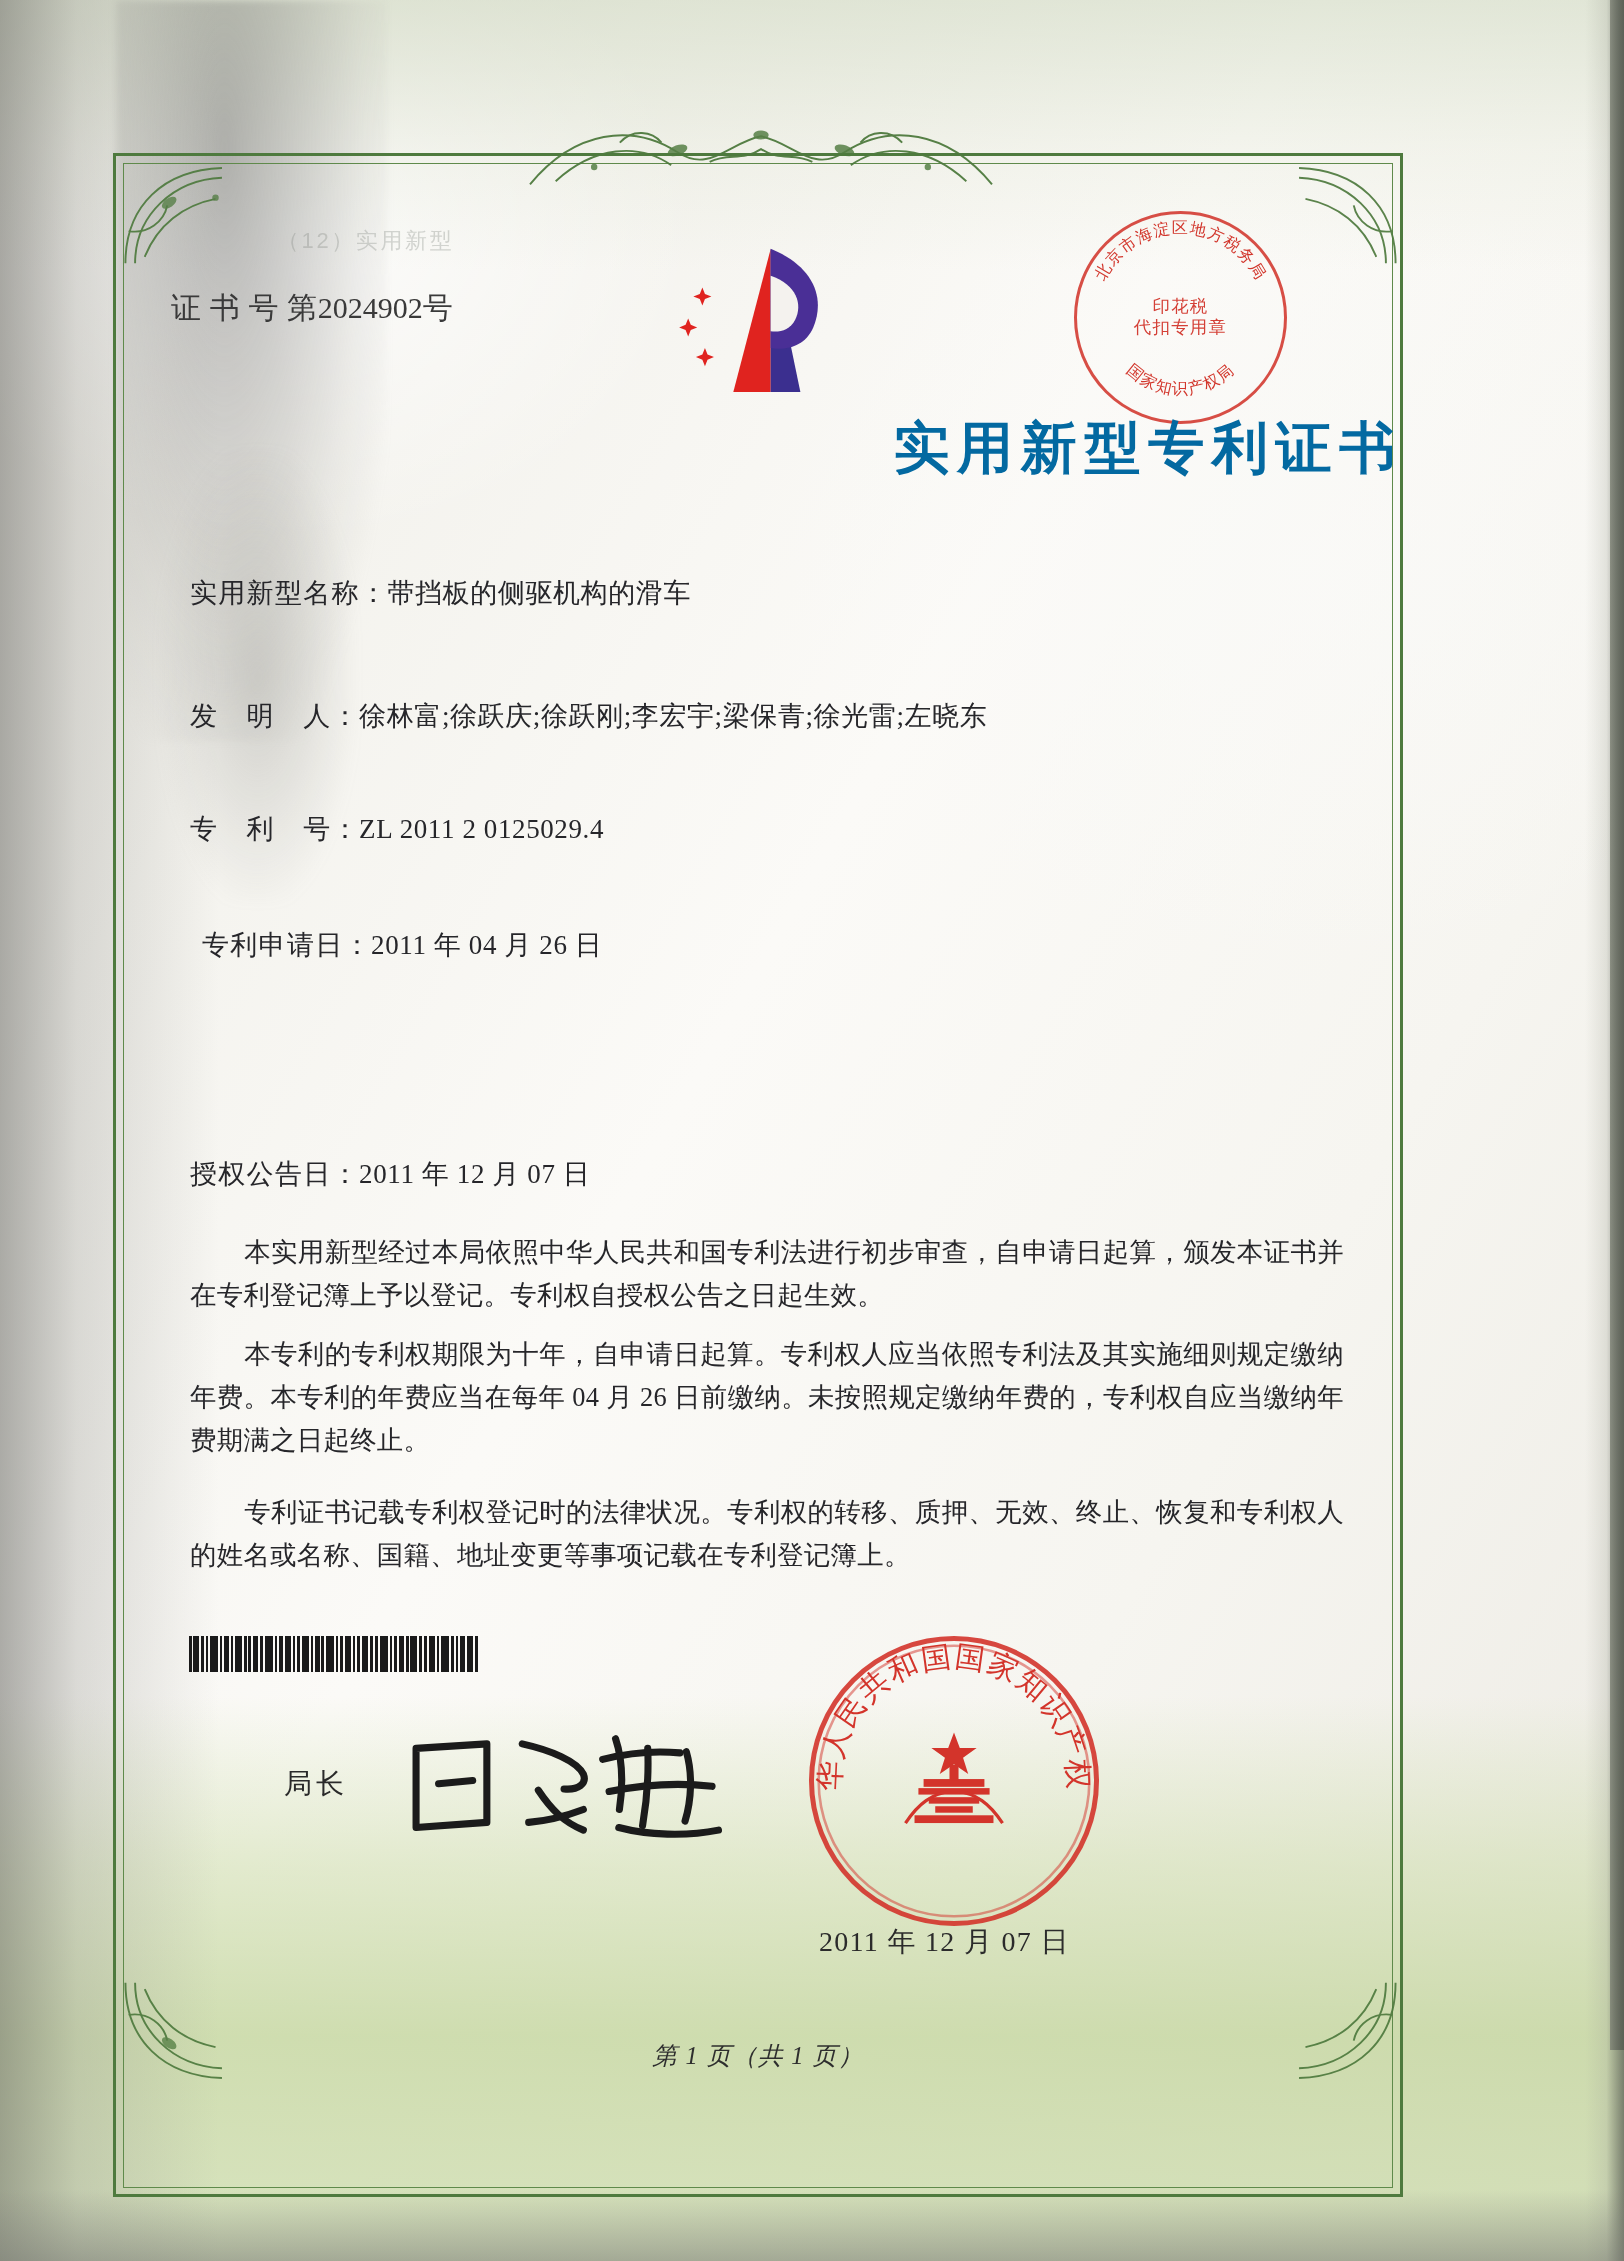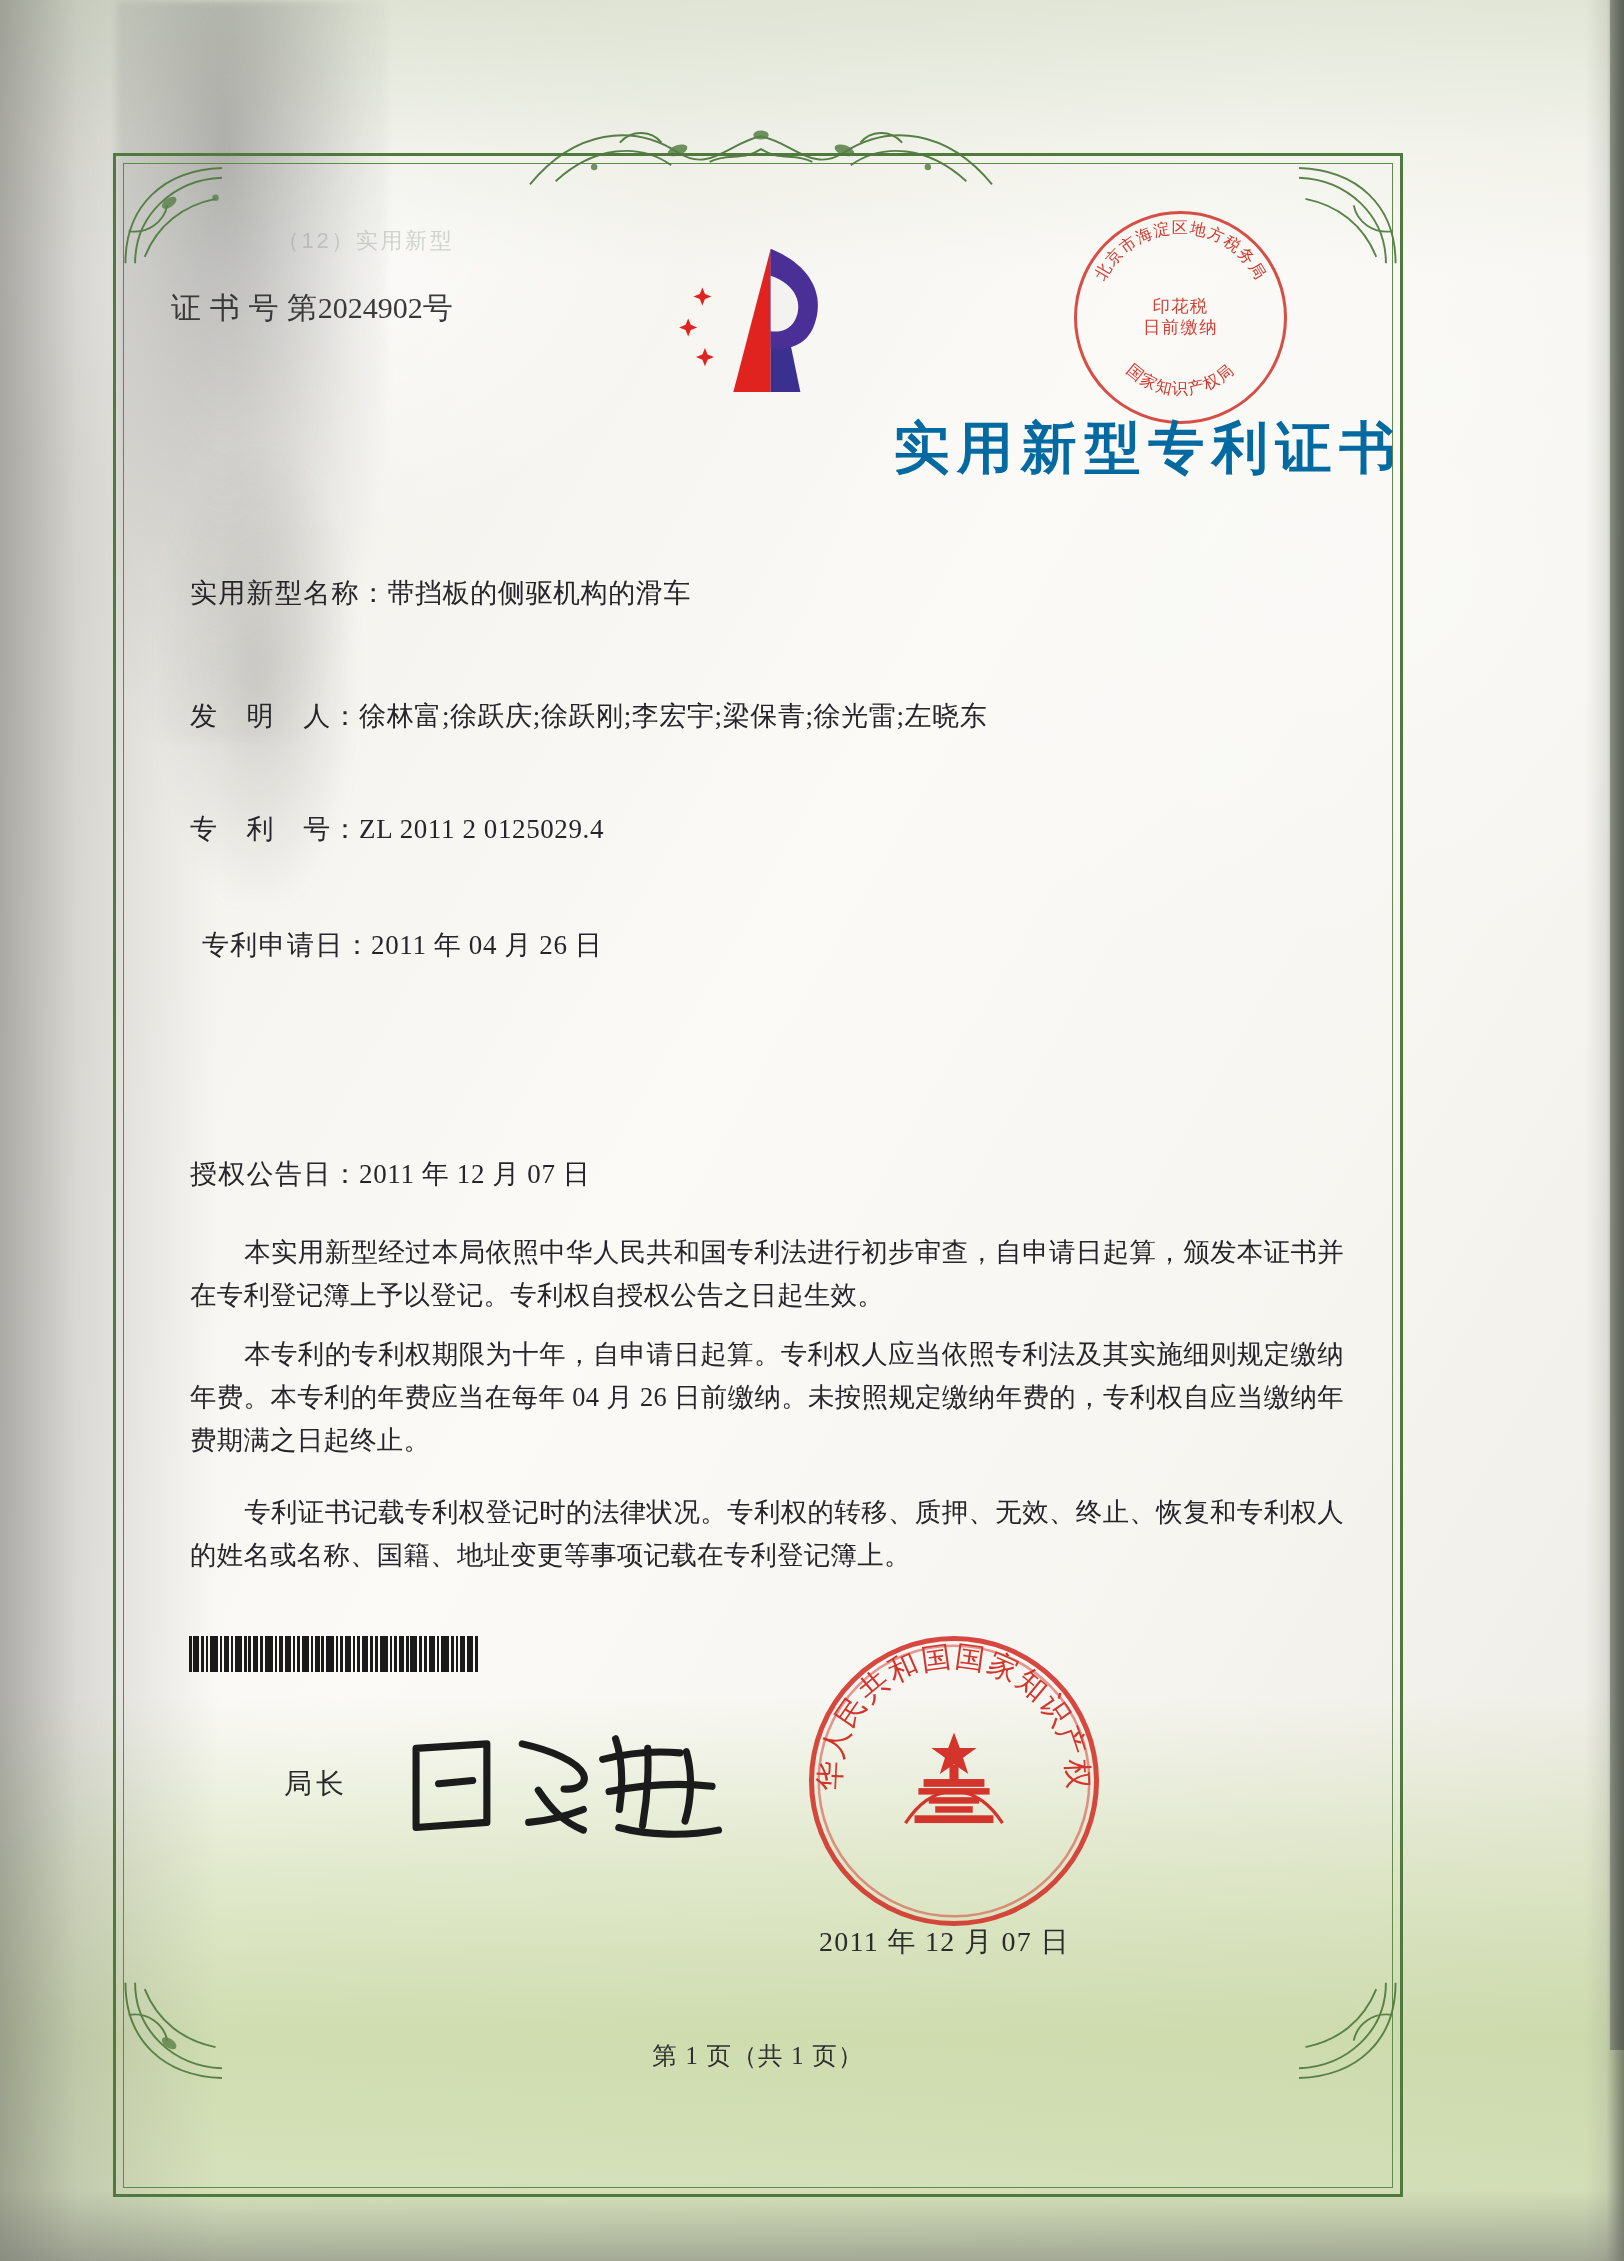--- a/index.html
+++ b/index.html
@@ -312,20 +312,21 @@
   }
 
   .page-foot {
     position: absolute;
     left: 0; right: 0;
     top: 1886px;
     text-align: center;
     font-size: 24.5px;
     color: #2e2e2e;
     letter-spacing: 1.3px;
+    font-style: italic;
   }
 </style>
 </head>
 <body>
 
 <div class="page">
 
   <div class="paper-base"></div>
   <div class="top-tint"></div>
   <div class="bottom-tint"></div>
@@ -423,21 +424,21 @@
       <svg class="arc-text" viewBox="0 0 330 330">
         <defs>
           <path id="arcTop" d="M 34,165 A 131,131 0 0 1 296,165"></path>
           <path id="arcBot" d="M 46,165 A 119,119 0 0 0 284,165"></path>
         </defs>
         <text><textPath href="#arcTop" startOffset="50%" text-anchor="middle">北京市海淀区地方税务局</textPath></text>
         <text><textPath href="#arcBot" startOffset="50%" text-anchor="middle">国家知识产权局</textPath></text>
       </svg>
       <div class="inner-lines">
         <div>印花税</div>
-        <div>日前缴纳</div>
+        <div>代扣专用章</div>
       </div>
     </div>
 
     <div class="title">实用新型专利证书</div>
 
     <div class="field f1">
       <span class="lbl tight">实用新型名称</span><span>：</span><span>带挡板的侧驱机构的滑车</span>
     </div>
     <div class="field f2">
       <span class="lbl tight">发　明　人</span><span>：</span><span>徐林富;徐跃庆;徐跃刚;李宏宇;梁保青;徐光雷;左晓东</span>

